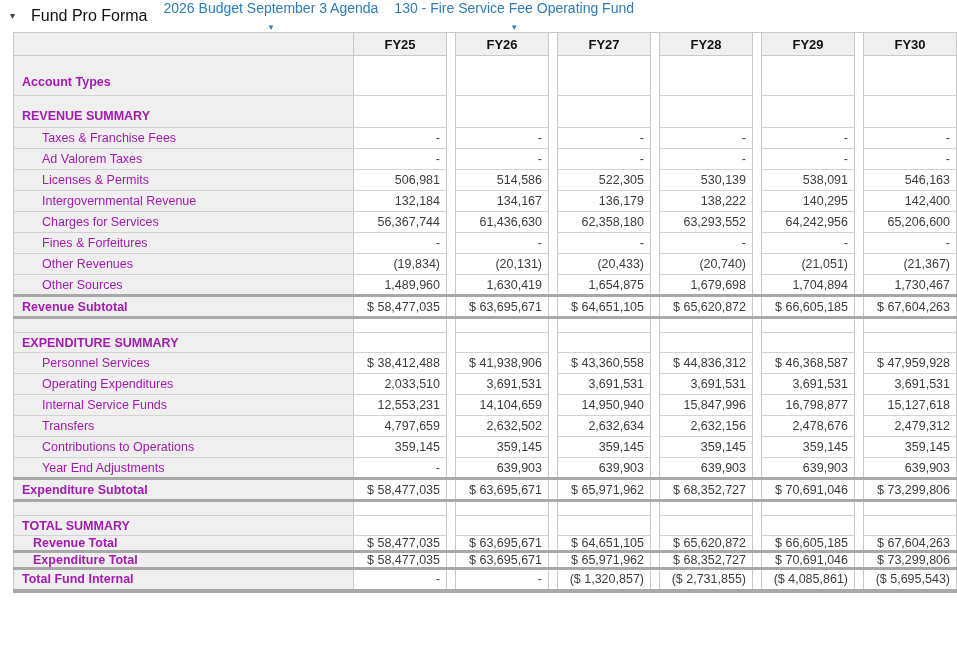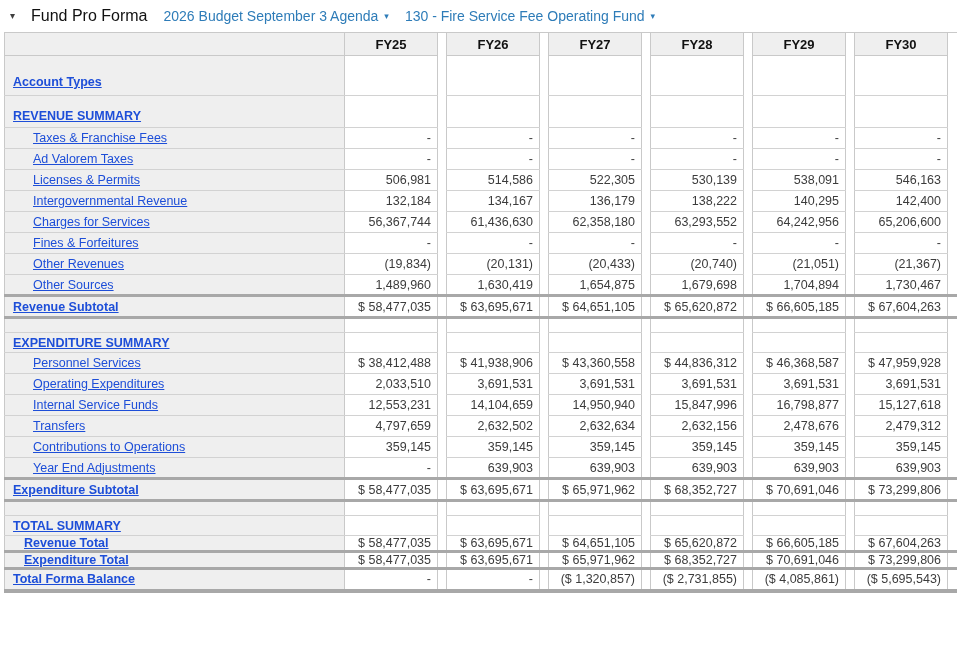--- a/index.html
+++ b/index.html
@@ -15,35 +15,35 @@
   html,body{margin:0;padding:0;}
   body{
     width:957px;height:645px;overflow:hidden;background:#ffffff;
     font-family:"Liberation Sans","DejaVu Sans",sans-serif;color:var(--text);
   }
   
   .toolbar{display:flex;align-items:center;height:32px;padding:0 10px;gap:16px;background:#ffffff;}
   .tb-caret{color:#3f3f3f;font-size:10px;cursor:pointer;line-height:1;}
   .tb-title{font-weight:normal;font-size:16px;color:#111;}
   .dd{display:inline-flex;align-items:center;gap:6px;background:none;border:none;padding:0;cursor:pointer;
-      color:var(--link);font-family:inherit;font-size:14px;}
+      color:var(--link);font-family:inherit;font-size:14px;flex-direction:column;}
   .dd .dd-caret{font-size:9px;line-height:1;padding-top:1px;}
   
-  .tablewrap{padding-left:4px;}
+  .tablewrap{padding-left:13px;}
   table{border-collapse:collapse;table-layout:fixed;width:952px;}
   td,th{padding:0;font-size:12.5px;overflow:hidden;white-space:nowrap;vertical-align:middle;}
   th{font-size:13px;}
   
   tr.header th.colhead{background:var(--label-bg);border:1px solid var(--grid);font-weight:bold;text-align:center;color:#111;}
   tr.header td.corner{background:var(--label-bg);border:1px solid var(--grid);}
   tr.header th.gut{border-top:1px solid var(--grid);background:#fff;}
   tr.header td,tr.header th{height:23px;}
   
   td.label{background:var(--label-bg);border-left:1px solid var(--grid);border-right:1px solid var(--grid);
-           border-bottom:1px solid var(--row-line);padding-left:8px;color:#1d4ed8;text-decoration:underline;}
+           border-bottom:1px solid var(--row-line);padding-left:8px;color:#a21caf;}
   
   td.val{border-left:1px solid var(--grid);border-right:1px solid var(--grid);
          border-bottom:1px solid var(--row-line);text-align:right;padding-right:6px;color:var(--num);background:#fff;}
   td.gut{background:#fff;border:none;}
   
   tr.tall{height:40px;} tr.tall td.label{font-weight:bold;vertical-align:bottom;padding-bottom:6px;}
   tr.sectiontall{height:32px;margin-left:20px;} tr.sectiontall td.label{font-weight:bold;vertical-align:bottom;padding-bottom:4px;}
   tr.section{height:20px;} tr.section td.label{font-weight:bold;}
   tr.data{height:21px;} tr.data td.label{padding-left:28px;}
   tr.subtotal{height:22px;}
@@ -462,21 +462,21 @@
           <td class="val">$ 65,971,962</td>
           <td class="gut"></td>
           <td class="val">$ 68,352,727</td>
           <td class="gut"></td>
           <td class="val">$ 70,691,046</td>
           <td class="gut"></td>
           <td class="val">$ 73,299,806</td>
           <td class="gut"></td>
         </tr>
         <tr class="grandtotal">
-          <td class="label">Total Forma Balance</td>
+          <td class="label">Total Fund Internal</td>
           <td class="val">-</td>
           <td class="gut"></td>
           <td class="val">-</td>
           <td class="gut"></td>
           <td class="val">($ 1,320,857)</td>
           <td class="gut"></td>
           <td class="val">($ 2,731,855)</td>
           <td class="gut"></td>
           <td class="val">($ 4,085,861)</td>
           <td class="gut"></td>

